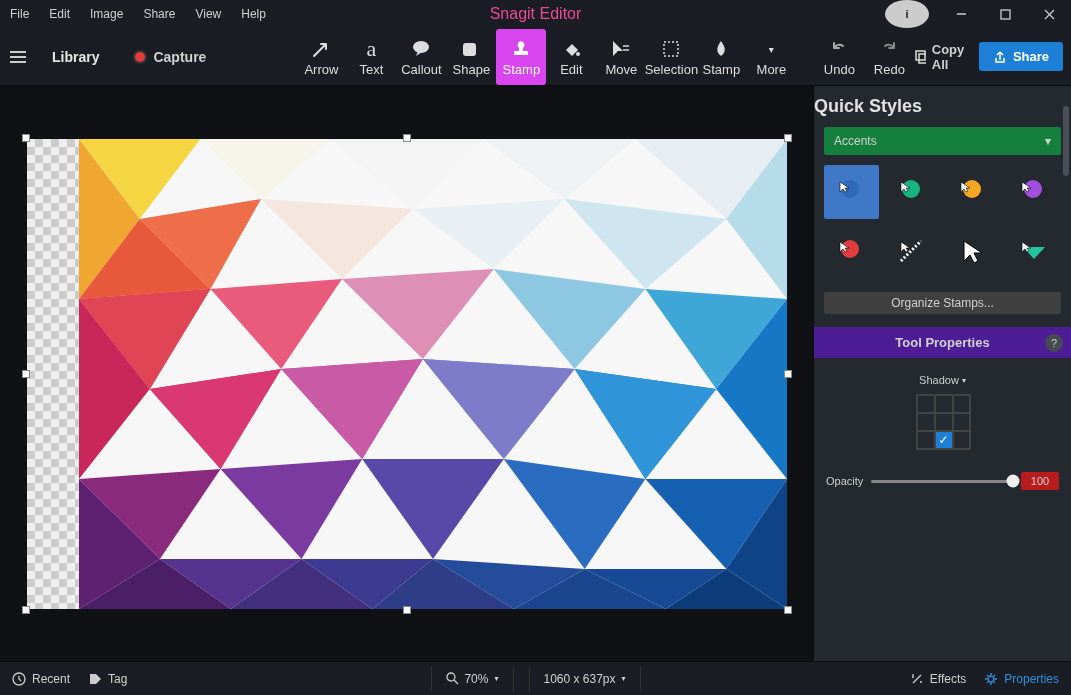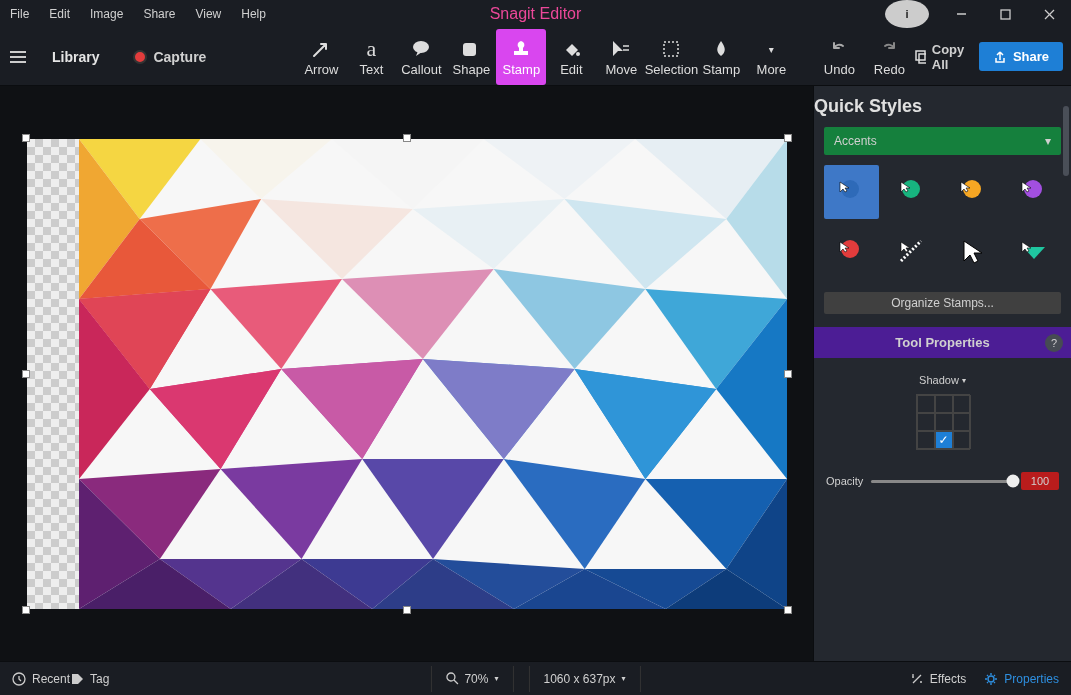--- a/index.html
+++ b/index.html
@@ -55,21 +55,21 @@
 .shadow-lbl{font-size:11px;display:inline-flex;align-items:center;gap:3px;cursor:pointer}
 .shadow-grid{display:grid;grid-template-columns:repeat(3,18px);gap:0;margin:6px auto 0;width:54px;border:1px solid #444}
 .shadow-cell{width:18px;height:18px;border:1px solid #444;cursor:pointer}
 .shadow-cell.on{background:#1e7fd6;display:flex;align-items:center;justify-content:center;color:#fff;font-size:12px}
 .opacity{display:flex;align-items:center;gap:8px;padding:10px 12px;font-size:11px}
 .slider-track{flex:1;height:3px;background:#444;position:relative;border-radius:2px}
 .slider-fill{position:absolute;left:0;top:0;bottom:0;width:100%;background:#888;border-radius:2px}
 .slider-thumb{position:absolute;right:0;top:50%;width:13px;height:13px;background:#eee;border-radius:50%;transform:translate(50%,-50%);cursor:pointer}
 .opacity-val{background:#b91c1c;padding:3px 8px;font-size:11px;border-radius:2px;min-width:38px;text-align:center}
 .statusbar{height:34px;background:#1a1d23;border-top:1px solid #0b0d10;display:flex;align-items:center;font-size:12px;padding:0 12px}
-.sb-left{display:flex;align-items:flex-start;}
+.sb-left{display:flex;align-items:flex-start;gap:18px}
 .sb-item{display:flex;align-items:center;gap:6px;cursor:pointer}
 .sb-center{position:absolute;left:50%;transform:translateX(-50%);display:flex;align-items:center;gap:15px}
 .sb-seg{padding:6px 14px;border-left:1px solid #333;border-right:1px solid #333;display:flex;align-items:center;gap:6px;cursor:pointer}
 .sb-right{margin-left:auto;display:flex;align-items:center;gap:18px}
 .sb-right .props{color:#2e8fe0}
 </style>
 </head>
 <body>
 
 <div class="titlebar">

